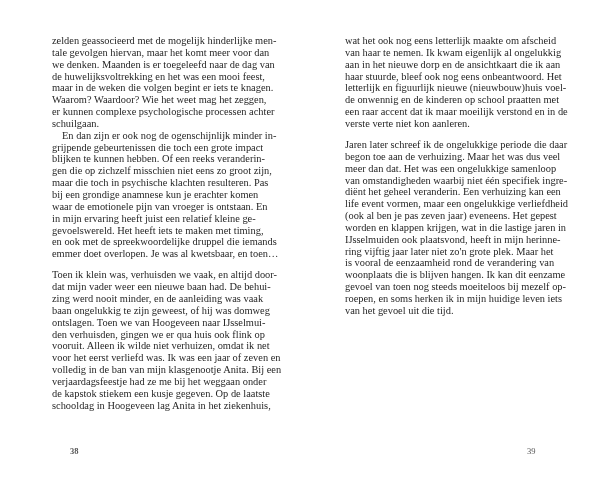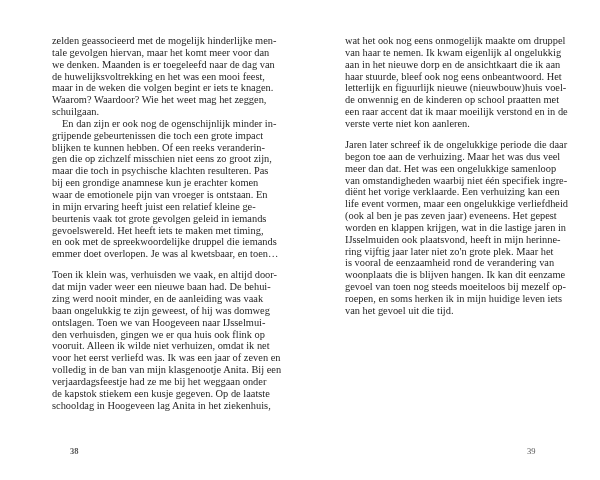--- a/index.html
+++ b/index.html
@@ -46,32 +46,32 @@
 
   <div class="page page-left">
     <div class="column">
       <div>
         <span class="line">zelden geassocieerd met de mogelijk hinderlijke men-</span>
         <span class="line">tale gevolgen hiervan, maar het komt meer voor dan</span>
         <span class="line">we denken. Maanden is er toegeleefd naar de dag van</span>
         <span class="line">de huwelijksvoltrekking en het was een mooi feest,</span>
         <span class="line">maar in de weken die volgen begint er iets te knagen.</span>
         <span class="line">Waarom? Waardoor? Wie het weet mag het zeggen,</span>
+        <span class="line">er kunnen complexe psychologische processen achter</span>
         <span class="line last">schuilgaan.</span>
       </div>
       <div>
         <span class="line indent">En dan zijn er ook nog de ogenschijnlijk minder in-</span>
         <span class="line">grijpende gebeurtenissen die toch een grote impact</span>
         <span class="line">blijken te kunnen hebben. Of een reeks veranderin-</span>
         <span class="line">gen die op zichzelf misschien niet eens zo groot zijn,</span>
         <span class="line">maar die toch in psychische klachten resulteren. Pas</span>
         <span class="line">bij een grondige anamnese kun je erachter komen</span>
         <span class="line">waar de emotionele pijn van vroeger is ontstaan. En</span>
         <span class="line">in mijn ervaring heeft juist een relatief kleine ge-</span>
-        <span class="line">beurtenis vaak tot grote gevolgen geleid in iemands</span>
         <span class="line">gevoelswereld. Het heeft iets te maken met timing,</span>
         <span class="line">en ook met de spreekwoordelijke druppel die iemands</span>
         <span class="line">emmer doet overlopen. Je was al kwetsbaar, en toen…</span>
       </div>
       <span class="gap"></span>
       <div>
         <span class="line">Toen ik klein was, verhuisden we vaak, en altijd door-</span>
         <span class="line">dat mijn vader weer een nieuwe baan had. De behui-</span>
         <span class="line">zing werd nooit minder, en de aanleiding was vaak</span>
         <span class="line">baan ongelukkig te zijn geweest, of hij was domweg</span>
@@ -84,36 +84,36 @@
         <span class="line">de kapstok stiekem een kusje gegeven. Op de laatste</span>
         <span class="line">schooldag in Hoogeveen lag Anita in het ziekenhuis,</span>
       </div>
     </div>
     <div class="pagenum">38</div>
   </div>
 
   <div class="page page-right">
     <div class="column">
       <div>
-        <span class="line">wat het ook nog eens onmogelijk maakte om druppel</span>
+        <span class="line">wat het ook nog eens letterlijk maakte om afscheid</span>
         <span class="line">van haar te nemen. Ik kwam eigenlijk al ongelukkig</span>
         <span class="line">aan in het nieuwe dorp en de ansichtkaart die ik aan</span>
         <span class="line">haar stuurde, bleef ook nog eens onbeantwoord. Het</span>
         <span class="line">letterlijk en figuurlijk nieuwe (nieuwbouw)huis voel-</span>
         <span class="line">de onwennig en de kinderen op school praatten met</span>
         <span class="line">een raar accent dat ik maar moeilijk verstond en in de</span>
         <span class="line last">verste verte niet kon aanleren.</span>
       </div>
       <span class="gap"></span>
       <div>
         <span class="line">Jaren later schreef ik de ongelukkige periode die daar</span>
         <span class="line">begon toe aan de verhuizing. Maar het was dus veel</span>
         <span class="line">meer dan dat. Het was een ongelukkige samenloop</span>
         <span class="line">van omstandigheden waarbij niet één specifiek ingre-</span>
-        <span class="line">diënt het vorige verklaarde. Een verhuizing kan een</span>
+        <span class="line">diënt het geheel veranderin. Een verhuizing kan een</span>
         <span class="line">life event vormen, maar een ongelukkige verliefdheid</span>
         <span class="line">(ook al ben je pas zeven jaar) eveneens. Het gepest</span>
         <span class="line">worden en klappen krijgen, wat in die lastige jaren in</span>
         <span class="line">IJsselmuiden ook plaatsvond, heeft in mijn herinne-</span>
         <span class="line">ring vijftig jaar later niet zo'n grote plek. Maar het</span>
         <span class="line">is vooral de eenzaamheid rond de verandering van</span>
         <span class="line">woonplaats die is blijven hangen. Ik kan dit eenzame</span>
         <span class="line">gevoel van toen nog steeds moeiteloos bij mezelf op-</span>
         <span class="line">roepen, en soms herken ik in mijn huidige leven iets</span>
         <span class="line last">van het gevoel uit die tijd.</span>

